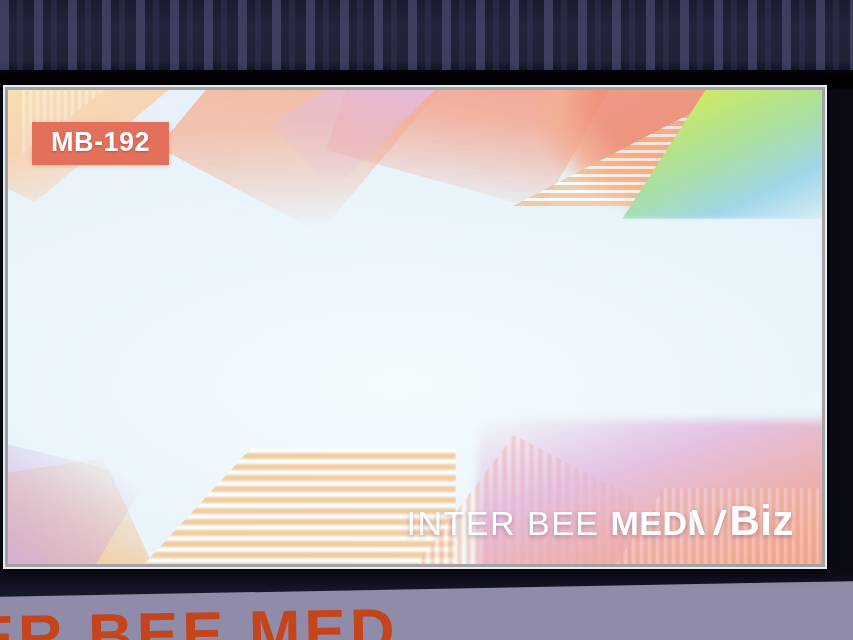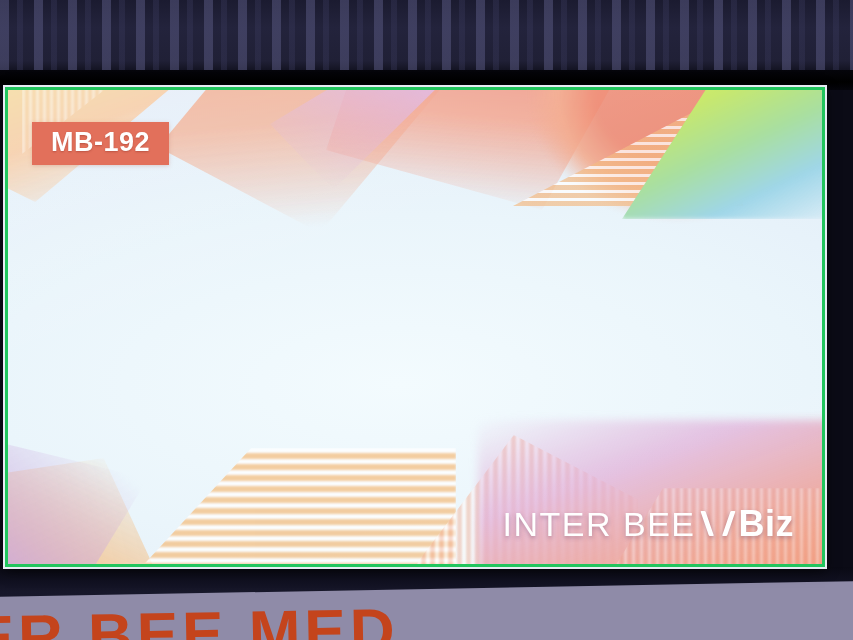--- a/index.html
+++ b/index.html
@@ -41,21 +41,21 @@
   }
   #bottom-banner-text{
     position:absolute;left:-18px;top:10px;
     font-size:62px;font-weight:bold;letter-spacing:4px;
     color:#c4441c;white-space:nowrap;line-height:1;
   }
 
   
   #screen{
     position:absolute;left:5px;top:87px;width:820px;height:480px;
-    background:#22c55e;
+    background:#a3a3a3;
     box-shadow:0 0 0 2px #e8ecf5, 0 3px 12px rgba(0,0,0,.75);
     overflow:hidden;
   }
   #slide{
     position:absolute;left:3px;top:3px;width:814px;height:474px;
     overflow:hidden;
     background:
       radial-gradient(120% 85% at 48% 62%, #f3fbfe 0%, #eaf5fb 42%, #e4eff9 68%, #e6e4f4 100%);
   }
 
@@ -198,21 +198,21 @@
   #logo-media{font-size:34px;font-weight:bold;letter-spacing:.5px;display:inline-flex;align-items:baseline;}
   #logo-media-a{
     display:inline-block;width:20px;height:25px;position:relative;margin-left:1px;
   }
   #logo-media-a::before,#logo-media-a::after{
     content:"";position:absolute;bottom:0;width:5px;height:25px;background:#fff;
     border-radius:1px;box-shadow:0 2px 4px rgba(120,80,110,.45);
   }
   #logo-media-a::before{left:1px;transform:skewX(19deg);transform-origin:bottom;}
   #logo-media-a::after{right:1px;transform:skewX(-19deg);transform-origin:bottom;}
-  #logo-biz{font-size:36px;font-weight:bold;letter-spacing:.5px;}
+  #logo-biz{font-size:42px;font-weight:bold;letter-spacing:.5px;}
 </style>
 </head>
 <body>
 
 <div id="stage">
 
   <div id="curtain"></div>
   <div id="curtain-shadow"></div>
 
   <div id="lower-wall">
@@ -243,20 +243,21 @@
       <div class="deco" id="glare"></div>
 
       <div id="session-badge">MB-192</div>
 
       <div id="slide-title">
       </div>
 
       <div id="logo">
         <span id="logo-interbee">INTER BEE</span>
         <span id="logo-media">
+          <span>MEDI</span>
           <span id="logo-media-a"></span>
         </span>
         <span id="logo-biz">Biz</span>
       </div>
 
     </div>
   </div>
 
 </div>
 

